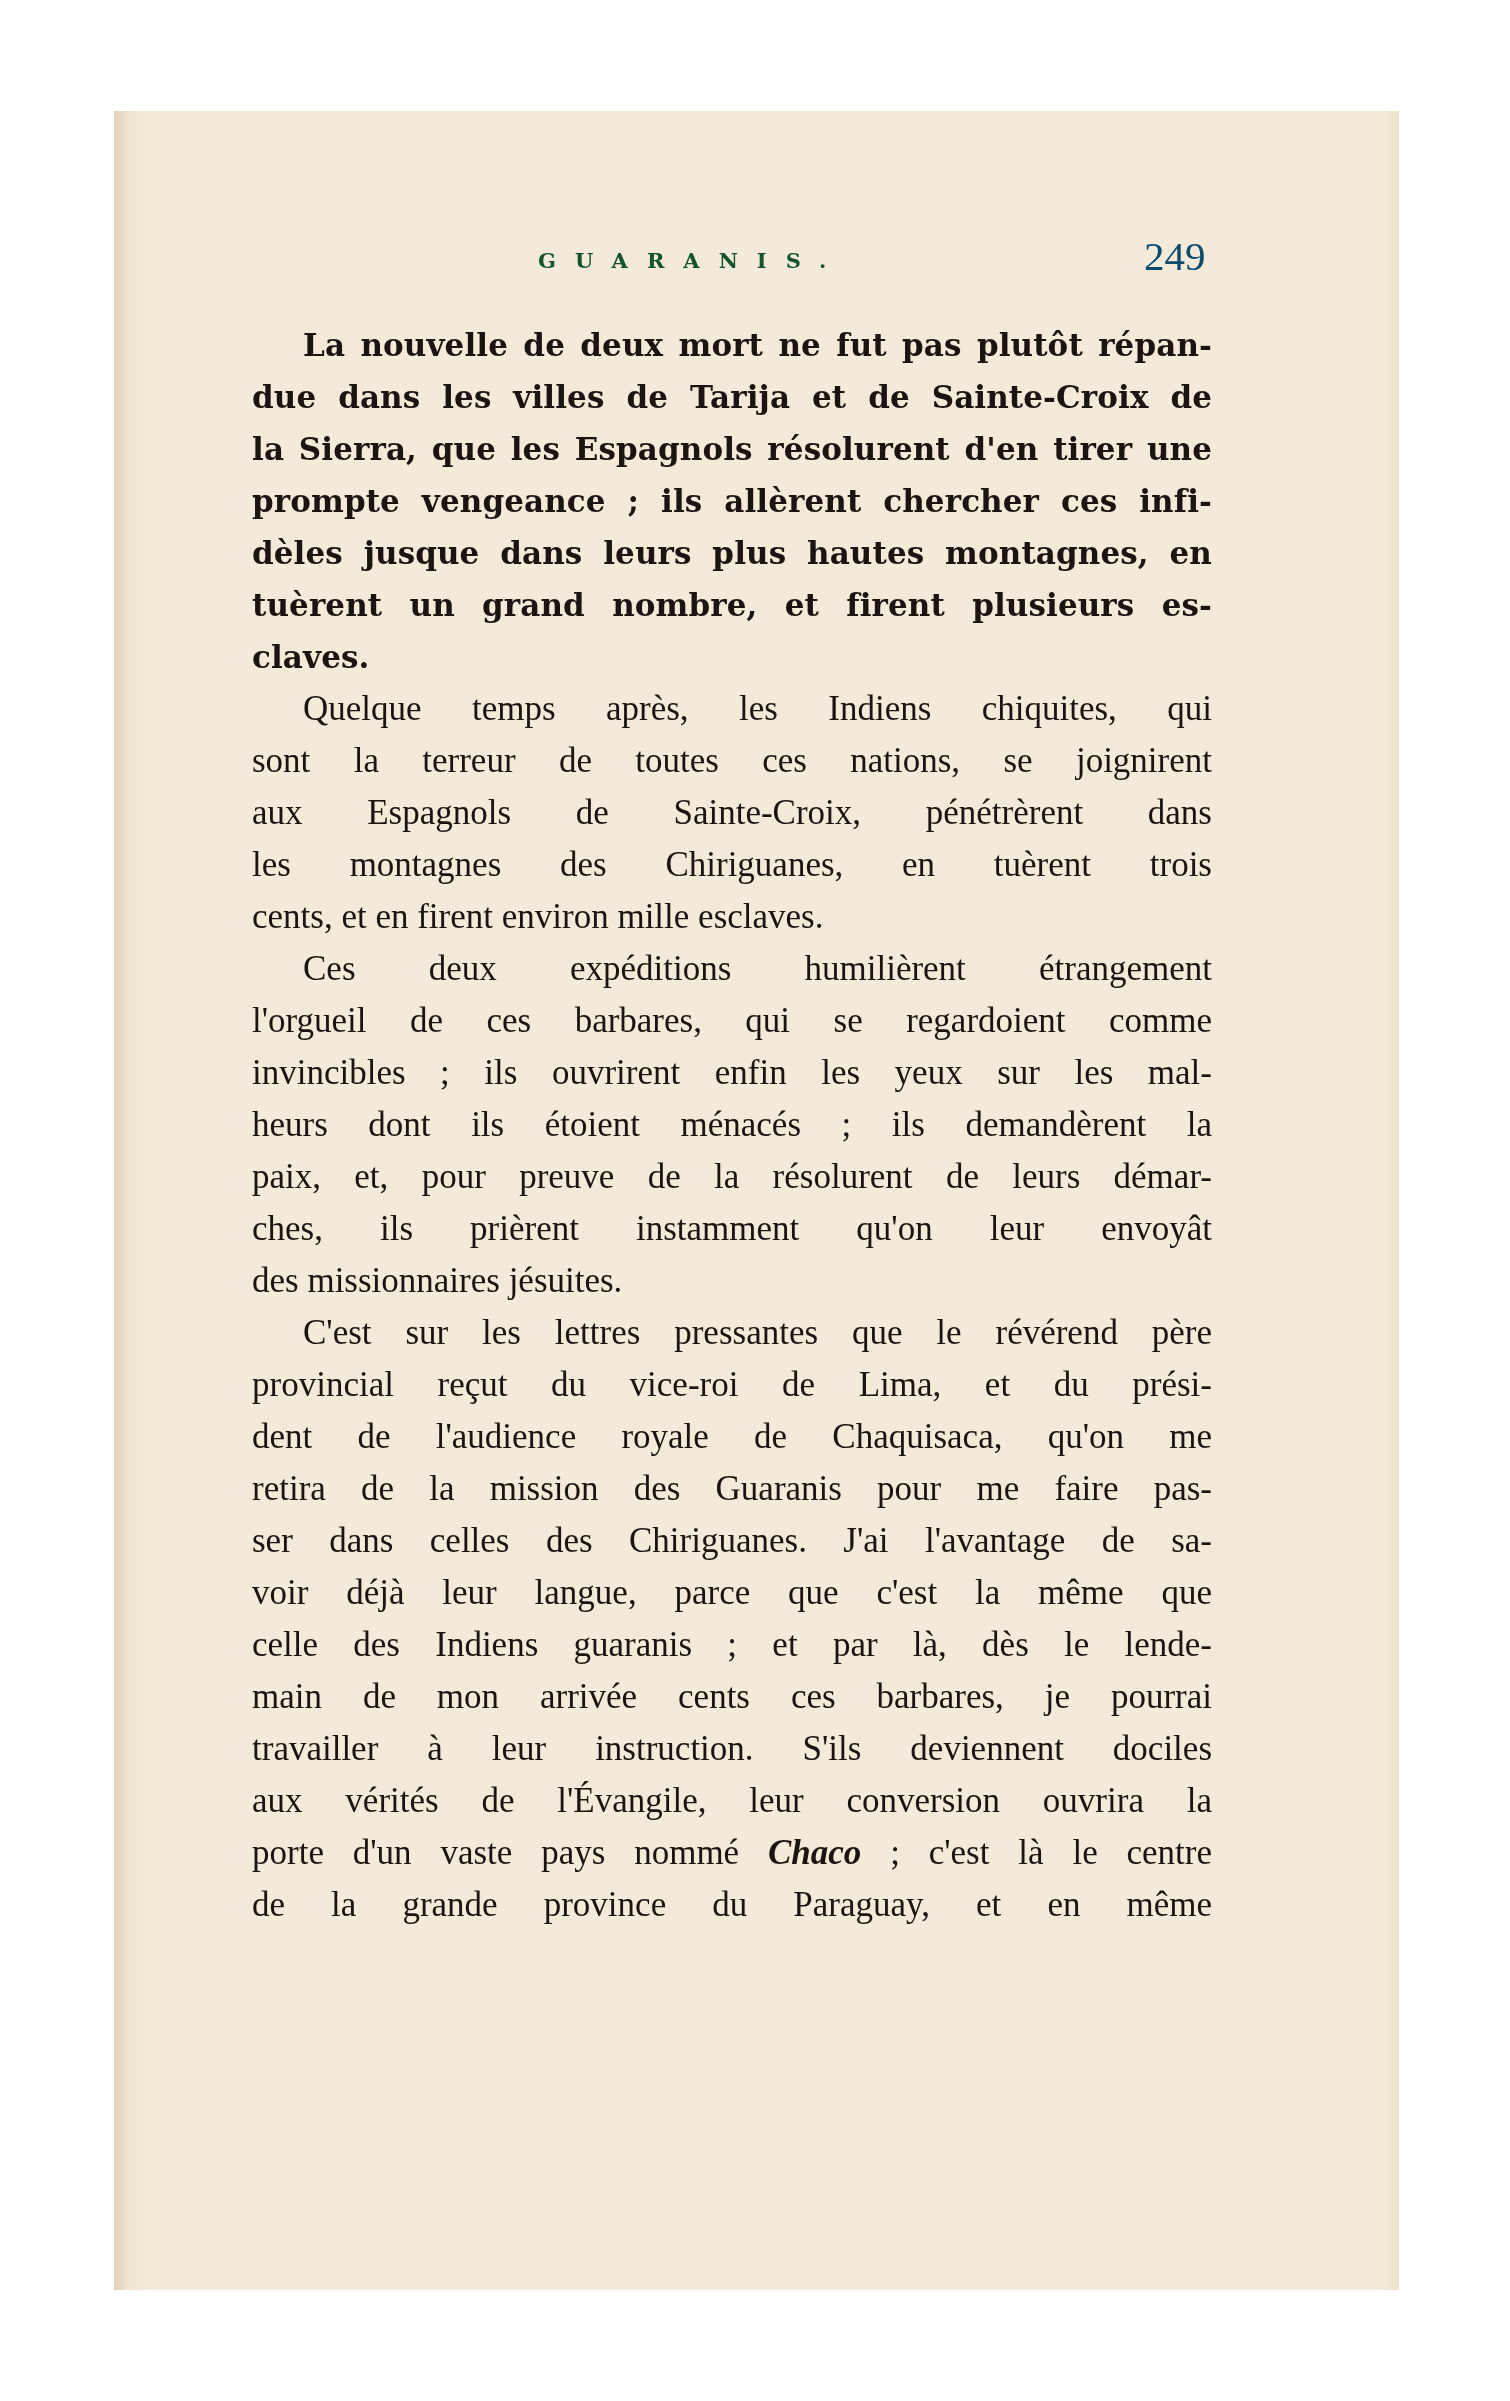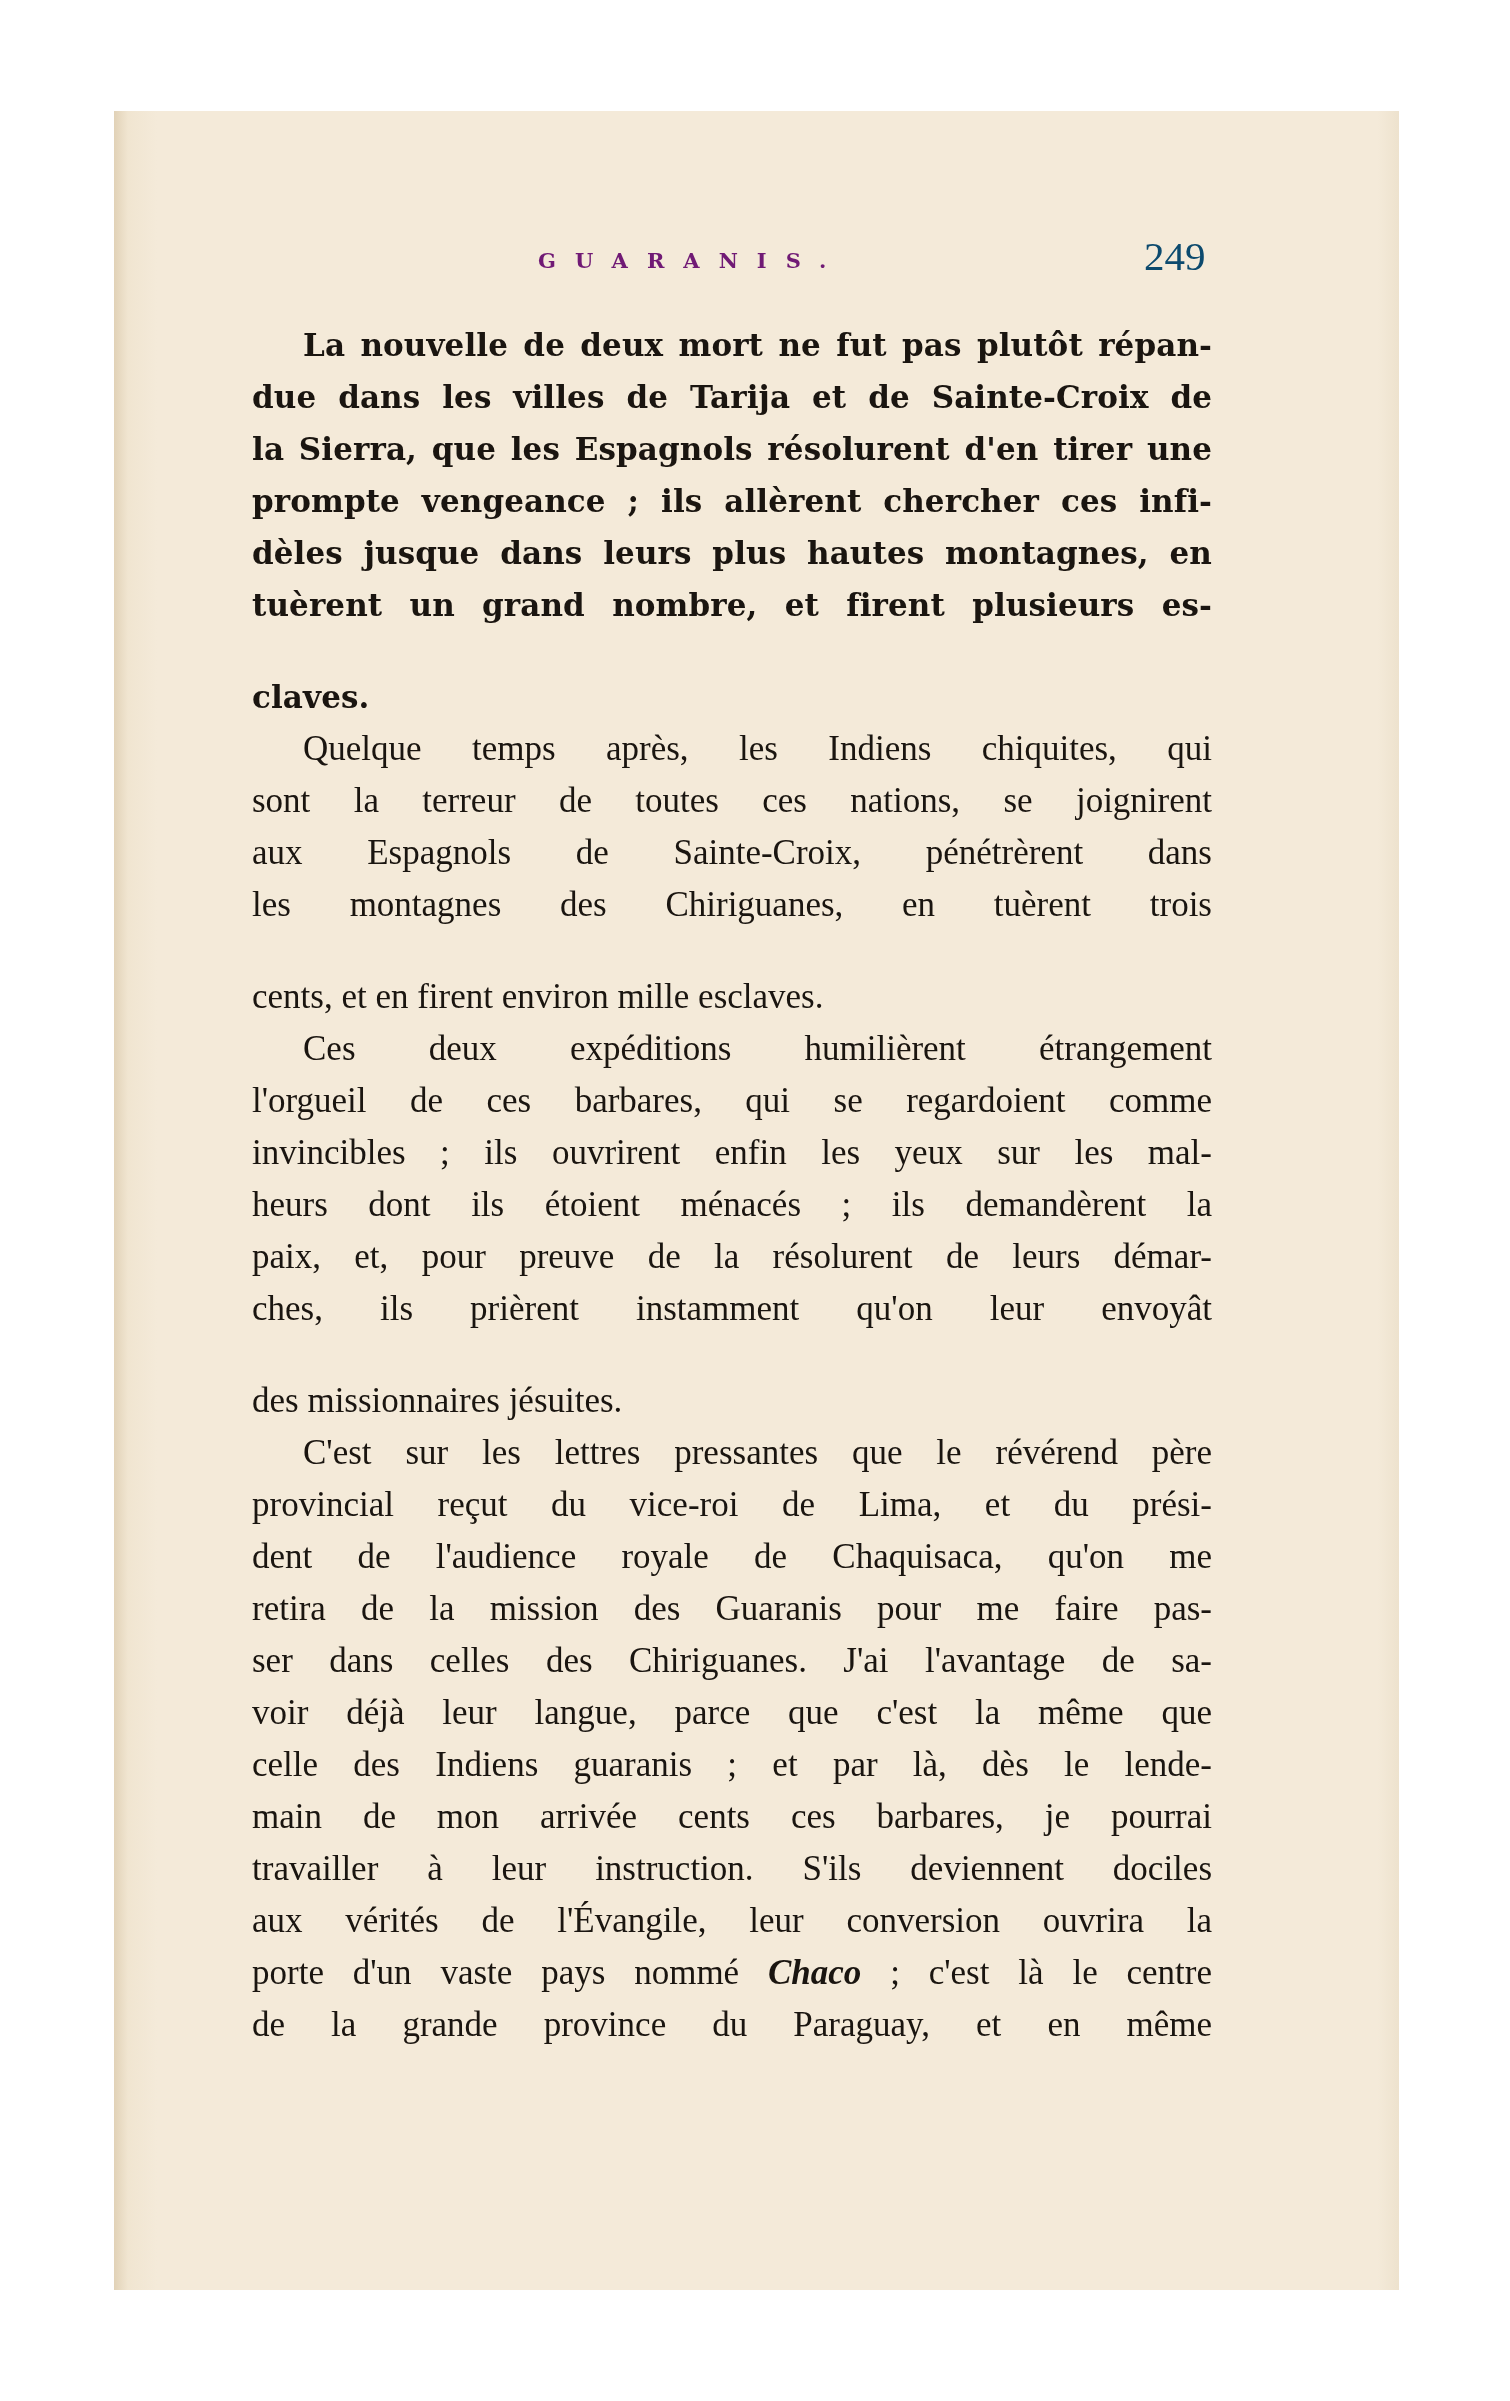--- a/index.html
+++ b/index.html
@@ -32,21 +32,21 @@
       height: 43px;
     }
     .running-title {
       position: absolute;
       left: 538px;
       top: 0;
       font-family: "DejaVu Serif", serif;
       font-weight: bold;
       font-size: 21px;
       letter-spacing: 19px;
-      color: #701a75;
+      color: #14532d;
       line-height: 43px;
     }
     .page-number {
       position: absolute;
       left: 1144px;
       top: -4.3px;
       font-family: "Liberation Serif", serif;
       font-size: 41px;
       color: #0c4a6e;
       line-height: 43px;
@@ -63,21 +63,20 @@
     }
     .line {
       display: block;
       height: 52px;
       white-space: nowrap;
       text-align: justify;
       text-align-last: justify;
     }
     .line.last {
       text-align-last: left;
-      margin-top: 40px;
     }
     .line.indent {
       padding-left: 51px;
     }
     .bold-para .line {
       font-weight: bold;
       font-family: "DejaVu Serif", serif;
       font-size: 31px;
       letter-spacing: 0.1px;
     }

